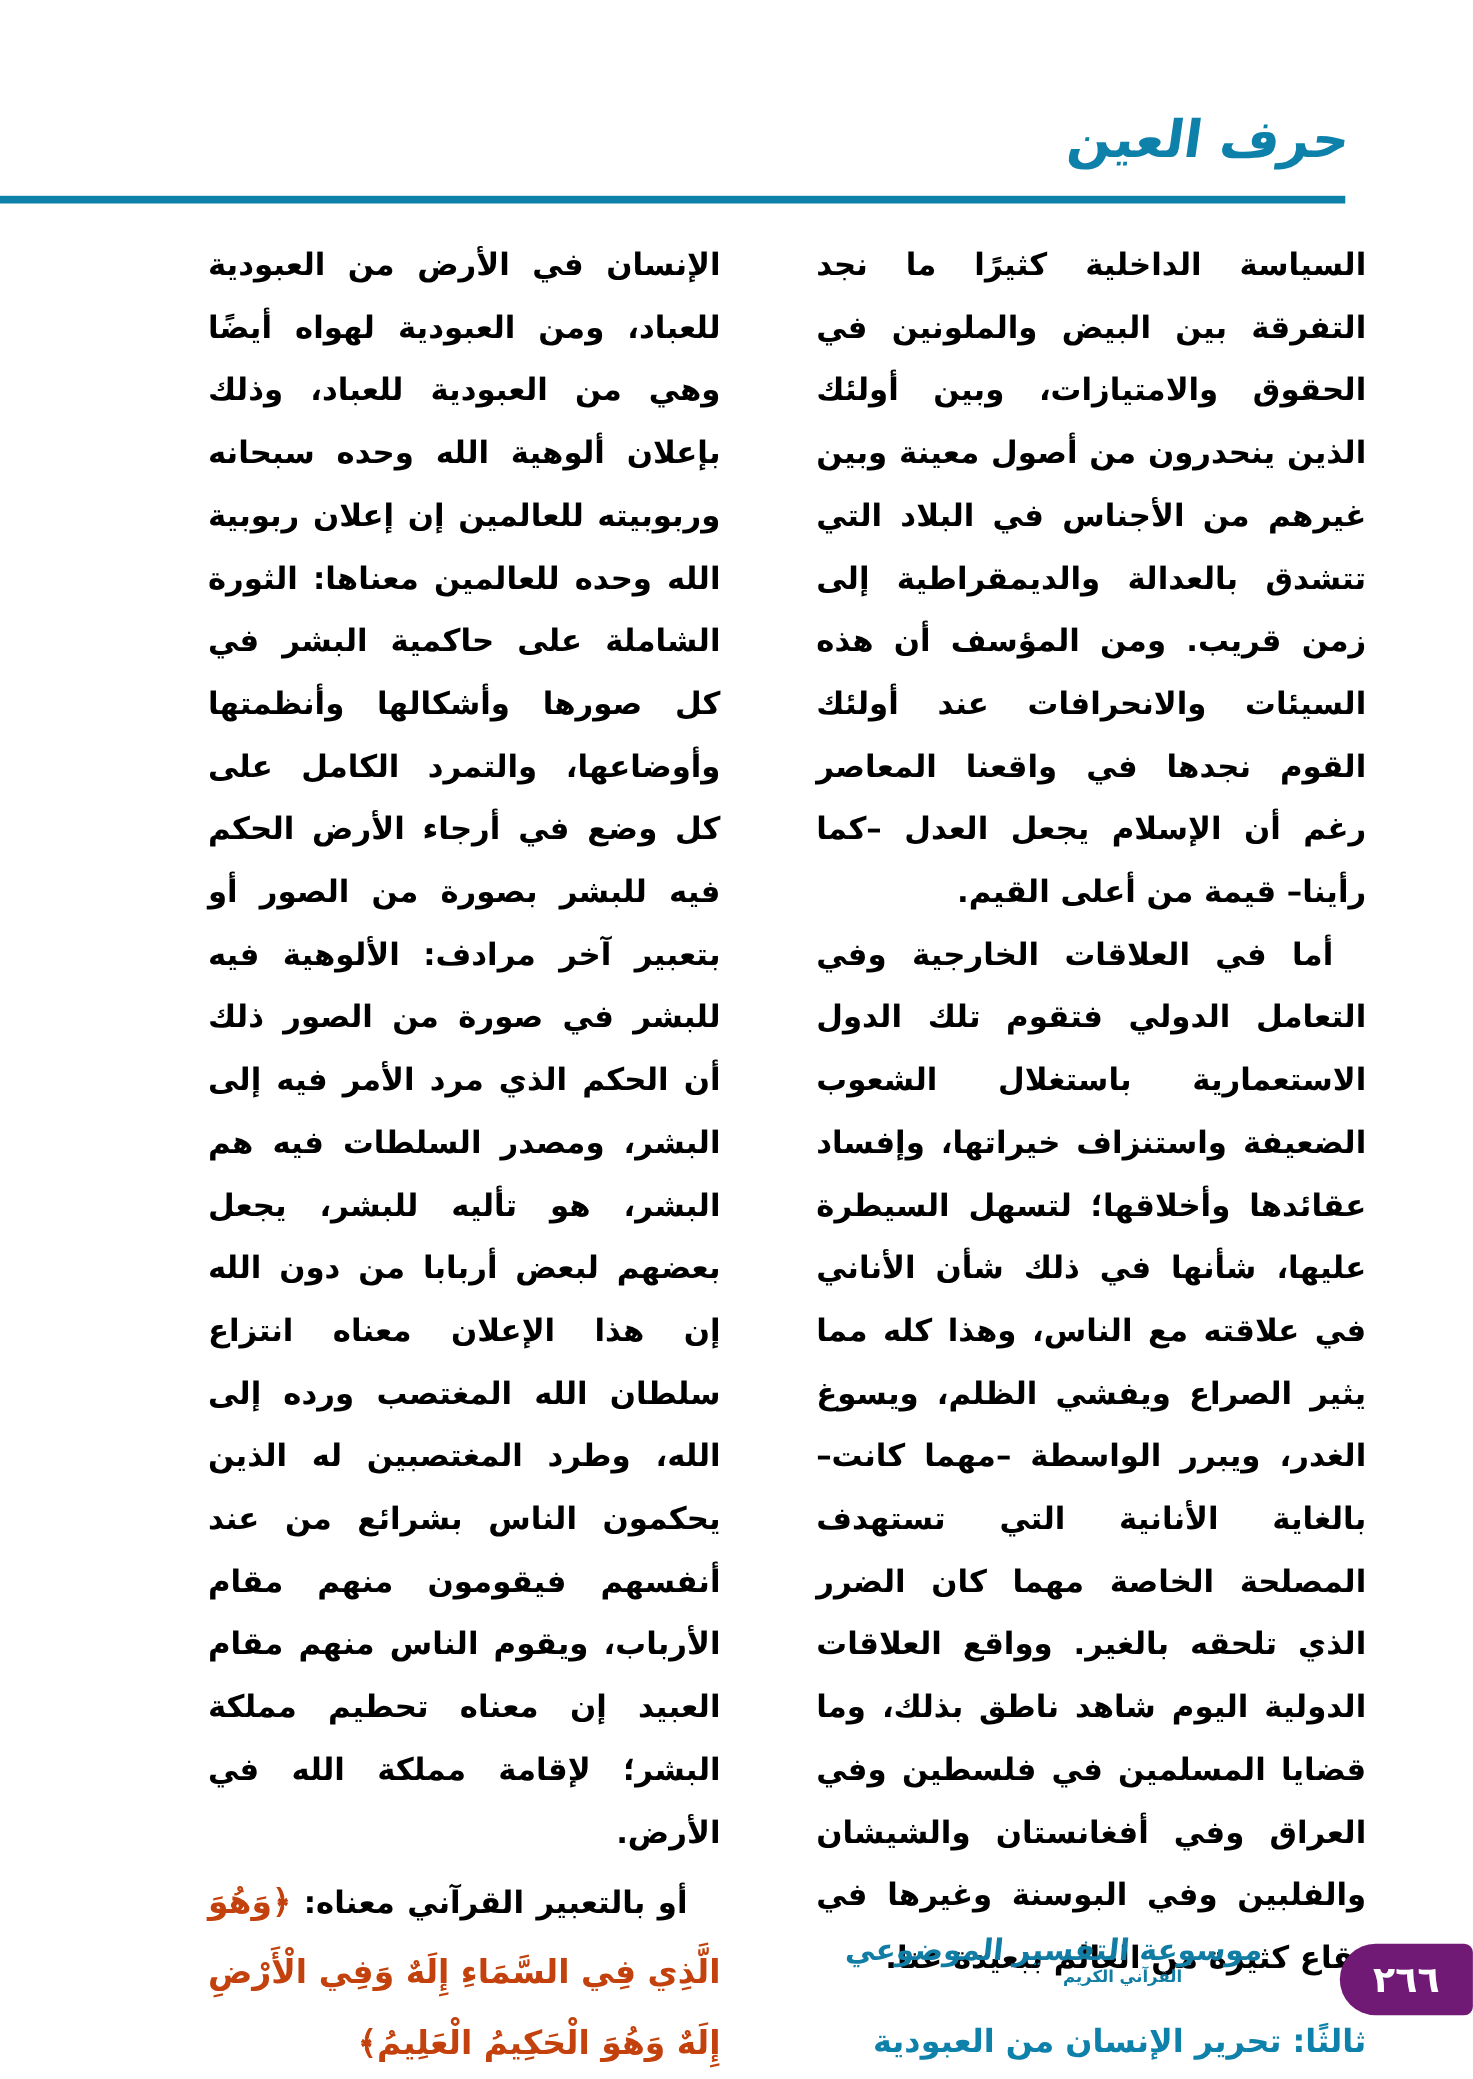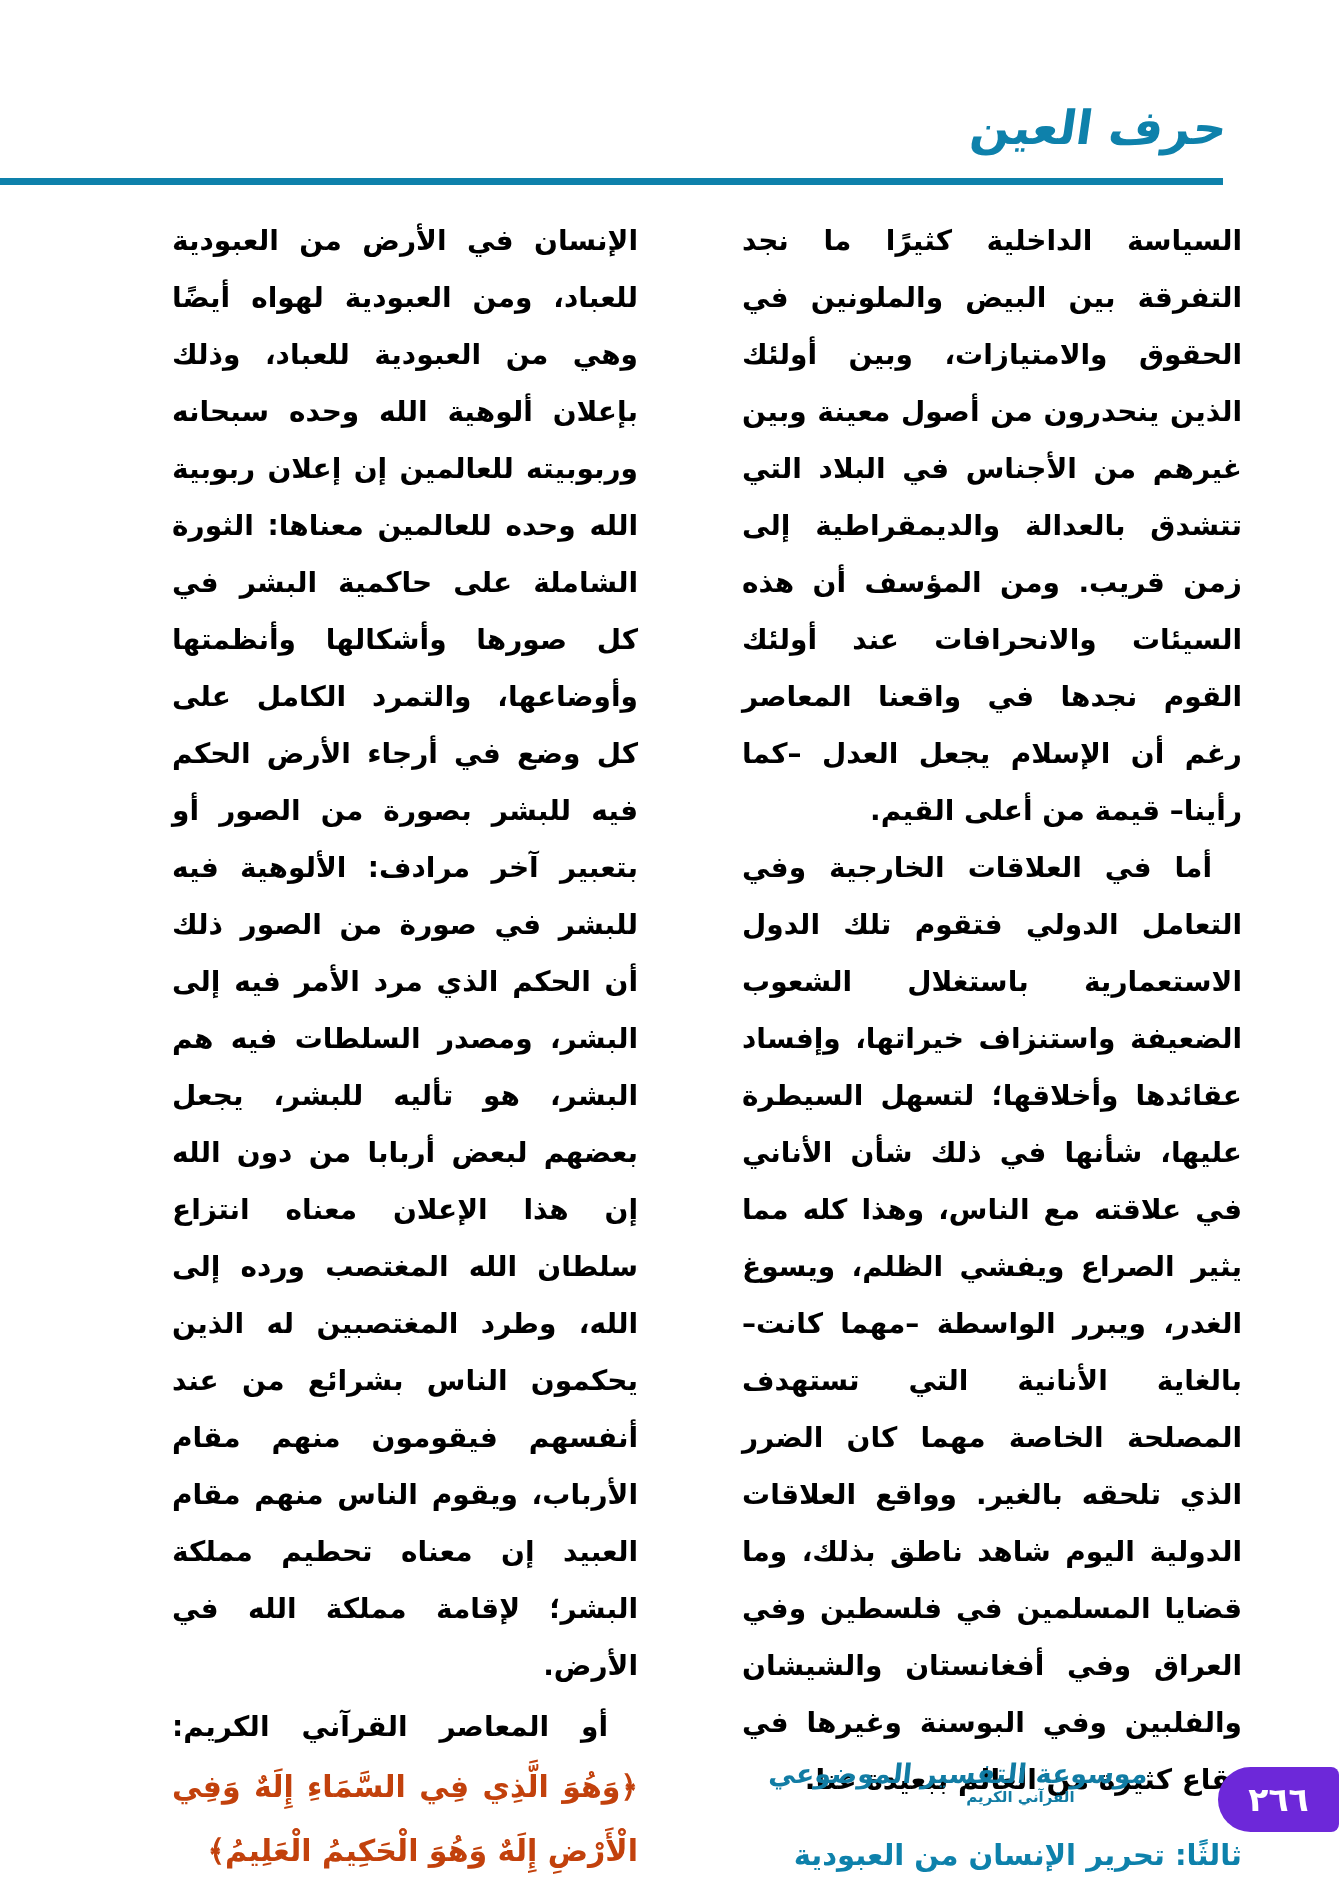--- a/index.html
+++ b/index.html
@@ -33,21 +33,21 @@
   
   .col{
     position:absolute;
     top:212px;
     text-align:justify;
     font-size:28px;
     font-weight:700;
     line-height:57px;
   }
   .col-right{right:97px;width:500px;}
-  .col-left{left:172px;width:466px;}
+  .col-left{left:189px;width:466px;}
   .col p{margin:0;}
   .indent{text-indent:30px;}
   .section-heading{
     color:#0E81AB;
     font-size:29px;
     line-height:62px;
     margin-top:16px !important;
     text-align:right;
   }
   .quran{
@@ -80,21 +80,21 @@
   }
   .publisher-logo .logo-sub{
     font-size:15px;
     font-weight:bold;
     display:block;
   }
   .page-number-badge{
     position:absolute;
     left:1218px;top:1767px;
     width:121px;height:65px;
-    background:#6d28d9;
+    background:#701a75;
     border-radius:33px 8px 8px 33px;
     display:flex;
     align-items:center;
     justify-content:center;
     color:#ffffff;
     font-size:33px;
     font-weight:bold;
   }
 </style>
 </head>
@@ -108,21 +108,21 @@
   <div class="col col-right">
     <p>السياسة الداخلية كثيرًا ما نجد التفرقة بين البيض والملونين في الحقوق والامتيازات، وبين أولئك الذين ينحدرون من أصول معينة وبين غيرهم من الأجناس في البلاد التي تتشدق بالعدالة والديمقراطية إلى زمن قريب. ومن المؤسف أن هذه السيئات والانحرافات عند أولئك القوم نجدها في واقعنا المعاصر رغم أن الإسلام يجعل العدل –كما رأينا– قيمة من أعلى القيم.</p>
     <p class="indent">أما في العلاقات الخارجية وفي التعامل الدولي فتقوم تلك الدول الاستعمارية باستغلال الشعوب الضعيفة واستنزاف خيراتها، وإفساد عقائدها وأخلاقها؛ لتسهل السيطرة عليها، شأنها في ذلك شأن الأناني في علاقته مع الناس، وهذا كله مما يثير الصراع ويفشي الظلم، ويسوغ الغدر، ويبرر الواسطة –مهما كانت– بالغاية الأنانية التي تستهدف المصلحة الخاصة مهما كان الضرر الذي تلحقه بالغير. وواقع العلاقات الدولية اليوم شاهد ناطق بذلك، وما قضايا المسلمين في فلسطين وفي العراق وفي أفغانستان والشيشان والفلبين وفي البوسنة وغيرها في بقاع كثيرة من العالم ببعيدة عنا.</p>
     <p class="section-heading">ثالثًا: تحرير الإنسان من العبودية لغير الله:</p>
 
   </div>
 
   <div class="col col-left">
     <p>الإنسان في الأرض من العبودية للعباد، ومن العبودية لهواه أيضًا وهي من العبودية للعباد، وذلك بإعلان ألوهية الله وحده سبحانه وربوبيته للعالمين إن إعلان ربوبية الله وحده للعالمين معناها: الثورة الشاملة على حاكمية البشر في كل صورها وأشكالها وأنظمتها وأوضاعها، والتمرد الكامل على كل وضع في أرجاء الأرض الحكم فيه للبشر بصورة من الصور أو بتعبير آخر مرادف: الألوهية فيه للبشر في صورة من الصور ذلك أن الحكم الذي مرد الأمر فيه إلى البشر، ومصدر السلطات فيه هم البشر، هو تأليه للبشر، يجعل بعضهم لبعض أربابا من دون الله إن هذا الإعلان معناه انتزاع سلطان الله المغتصب ورده إلى الله، وطرد المغتصبين له الذين يحكمون الناس بشرائع من عند أنفسهم فيقومون منهم مقام الأرباب، ويقوم الناس منهم مقام العبيد إن معناه تحطيم مملكة البشر؛ لإقامة مملكة الله في الأرض.</p>
     <p class="indent verse-block">
-      <span>أو المعاصر القرآني الكريم: </span><span class="quran">﴿وَهُوَ الَّذِي فِي السَّمَاءِ إِلَهٌ وَفِي الْأَرْضِ إِلَهٌ وَهُوَ الْحَكِيمُ الْعَلِيمُ﴾</span>
+      <span>أو بالتعبير القرآني معناه: </span><span class="quran">﴿وَهُوَ الَّذِي فِي السَّمَاءِ إِلَهٌ وَفِي الْأَرْضِ إِلَهٌ وَهُوَ الْحَكِيمُ الْعَلِيمُ﴾</span>
     </p>
     <p class="citation-line">
       
     </p>
 
   </div>
 
   <div class="publisher-logo">
     <span class="logo-main">موسوعة التفسير الموضوعي</span>
     <span class="logo-sub">القرآني الكريم</span>

